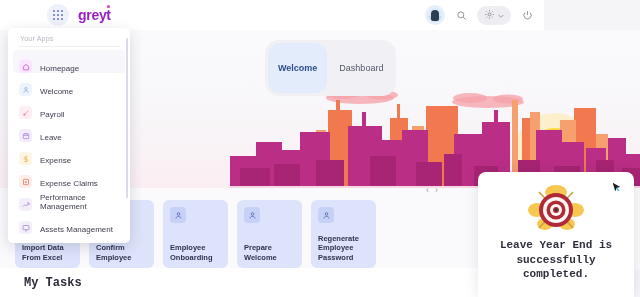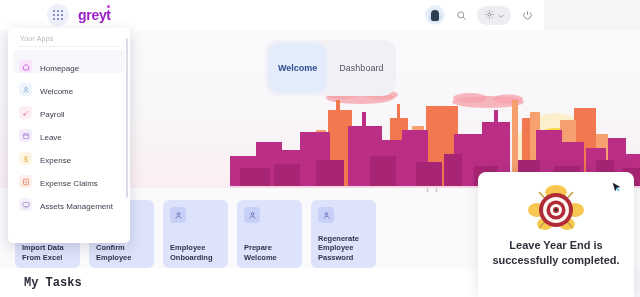--- a/index.html
+++ b/index.html
@@ -137,21 +137,21 @@
 
   
   .toast {
     position: absolute; right: 6px; top: 172px; width: 156px; height: 125px;
     background: #ffffff; border-radius: 8px 8px 0 0;
     box-shadow: 0 -2px 14px rgba(60,40,70,0.13);
     z-index: 30; text-align: center;
   }
   .toast-text {
     position: absolute; left: 12px; right: 12px; top: 66px;
-    font-size: 11px; color: #2f2f3c; line-height: 1.32; font-weight: bold;
+    font-size: 11px; color: #2f2f3c; line-height: 1.32; font-weight: bold; font-family: Liberation Mono, monospace;
   }
   .toast-art { position: absolute; left: 50%; transform: translateX(-50%); top: 12px; }
   .cursor { position: absolute; right: 11px; top: 8px; }
 </style>
 </head>
 <body>
 
 <div class="app">
 
   <div class="topbar">
@@ -436,20 +436,29 @@
       <div class="dd-item">
         <span class="dd-ico" style="background:#fdeeea;color:#e8705a">
           <svg width="8" height="8" viewBox="0 0 24 24" fill="none" stroke="currentColor" stroke-width="2.2">
             <rect x="4.5" y="4" width="15" height="16" rx="2"></rect>
               <path d="M8.5 12.5h5M12 9.5v6"></path>
           </svg>
         </span>
         <span>Expense Claims</span>
       </div>
 
+      <div class="dd-item">
+        <span class="dd-ico" style="background:#f4eefb;color:#a87fd8">
+          <svg width="8" height="8" viewBox="0 0 24 24" fill="none" stroke="currentColor" stroke-width="2.2">
+            <polyline points="3,17 9,11 13,15 21,6"></polyline>
+              <polyline points="15,6 21,6 21,12"></polyline>
+          </svg>
+        </span>
+        <span>Performance Management</span>
+      </div>
 
       <div class="dd-item">
         <span class="dd-ico" style="background:#f4f0fb;color:#9b7fc8">
           <svg width="8" height="8" viewBox="0 0 24 24" fill="none" stroke="currentColor" stroke-width="2.2">
             <rect x="3" y="4.5" width="18" height="12.5" rx="2"></rect>
               <line x1="9" y1="20.5" x2="15" y2="20.5"></line>
           </svg>
         </span>
         <span>Assets Management</span>
       </div>

